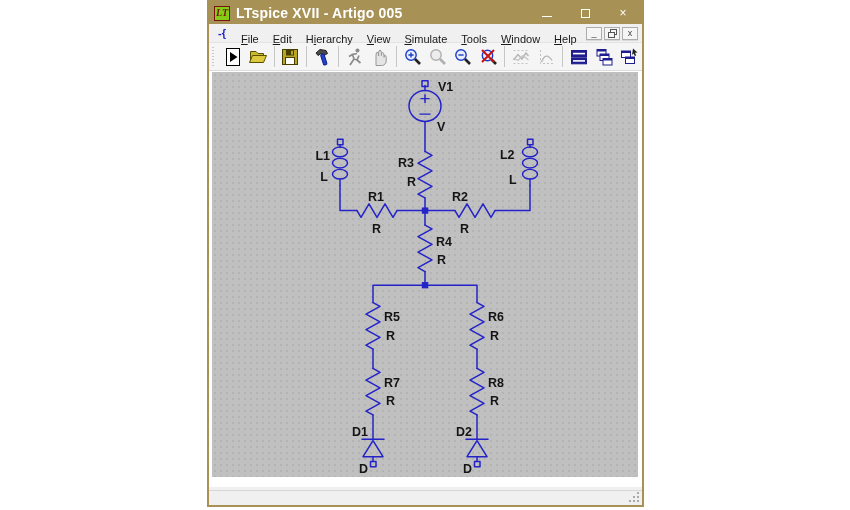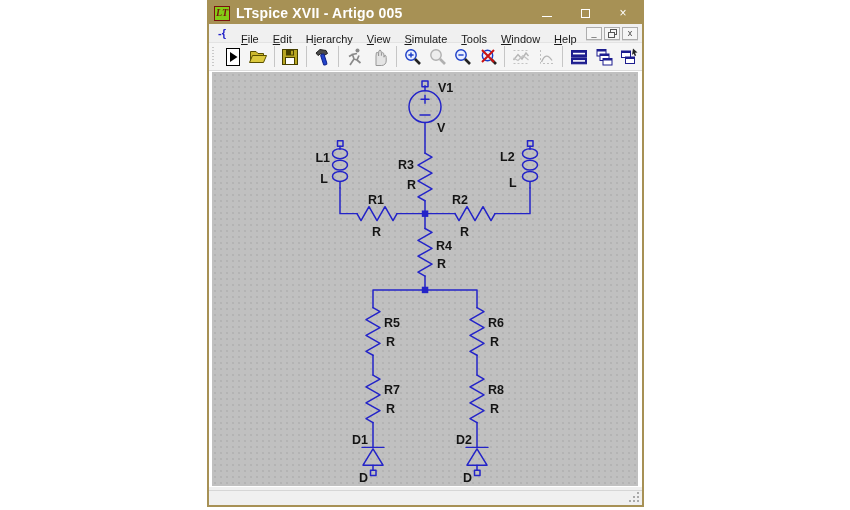--- a/index.html
+++ b/index.html
@@ -33,21 +33,21 @@
   
   .toolbar{height:28px;background:#f5f5f5;display:flex;align-items:center;
     border-bottom:1px solid #dcdcdc;padding-left:3px;}
   .grip{width:5px;height:20px;margin-right:3px;
     background:repeating-linear-gradient(180deg,#c9c9c9 0 1px,transparent 1px 3px);
     background-size:2px 100%;background-repeat:repeat-y;}
   .tool-btn{width:26px;height:25px;display:flex;align-items:center;justify-content:center;}
   .tool-sep{width:1px;height:21px;background:#c6c6c6;margin:0 3px;}
   
   .canvas-wrap{position:absolute;left:0;right:0;top:69px;bottom:18px;background:#ffffff;
-    padding:1px 4px 1px 3px;}
+    padding:1px 4px 10px 3px;}
   .schematic-canvas{position:relative;width:100%;height:100%;background:#c0c0c0;
     background-image:radial-gradient(circle,#b3b3b3 .7px,transparent .9px);
     background-size:6px 6px;overflow:hidden;}
   .schematic-canvas svg{position:absolute;inset:0;width:100%;height:100%;}
   svg text.lbl{font-family:"Liberation Sans",sans-serif;font-weight:bold;font-size:12.5px;fill:#141414;}
   
   .statusbar{position:absolute;left:0;right:0;bottom:0;height:15px;background:#f0f0f0;
     border-top:1px solid #d6d6d6;font-size:10px;color:#333;}
   .resize-grip{position:absolute;right:3px;bottom:3px;width:2px;height:2px;background:#a9a9a9;
     box-shadow:-4px 0 #a9a9a9,-8px 0 #a9a9a9,0 -4px #a9a9a9,-4px -4px #a9a9a9,0 -8px #a9a9a9;}

